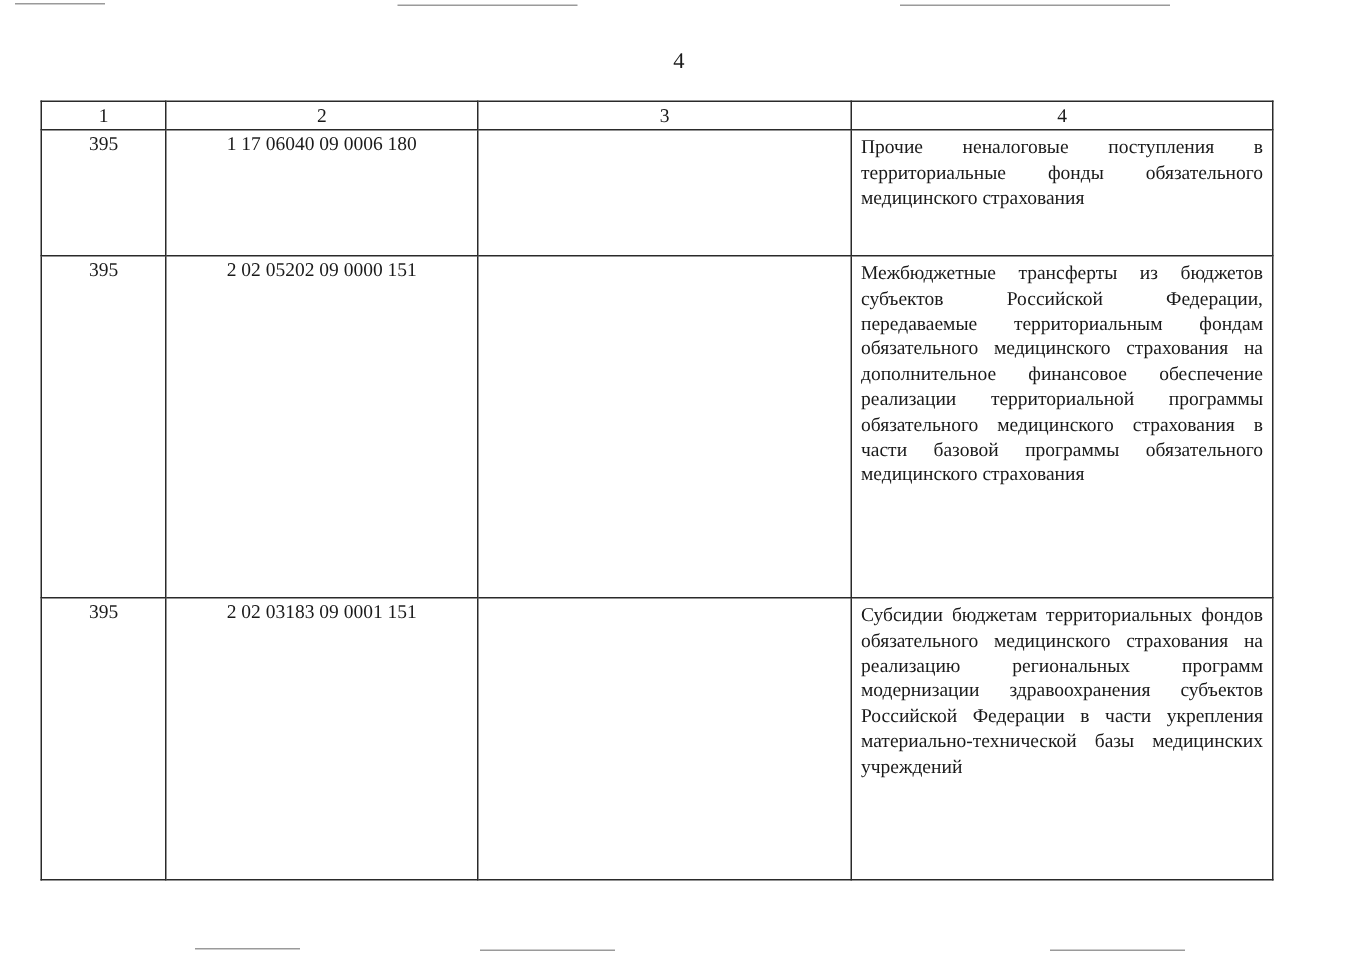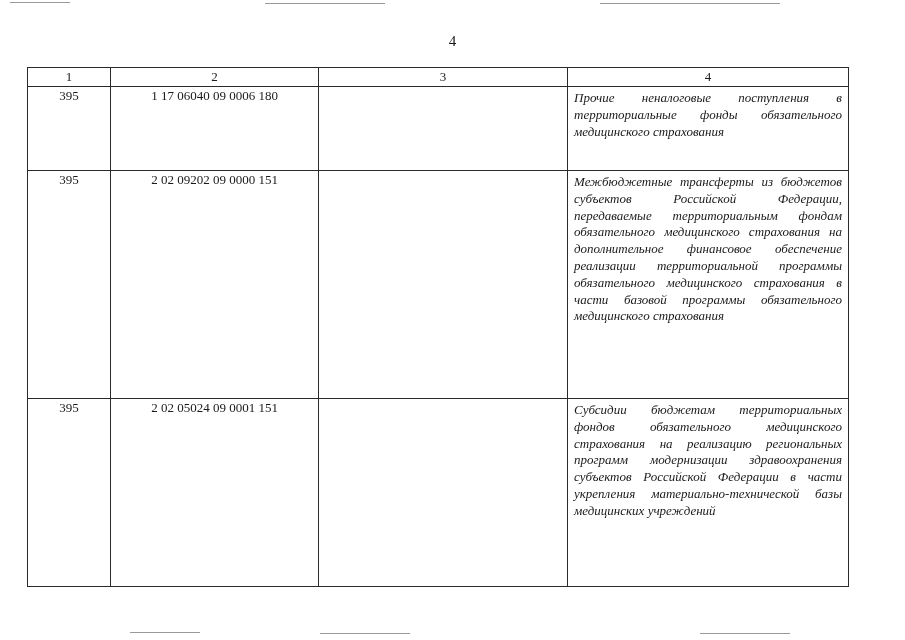--- a/index.html
+++ b/index.html
@@ -7,21 +7,21 @@
          font-family:"Liberation Serif", serif; color:#1a1a1a; }
   .page-num { position:absolute; left:0; width:905px; top:33px; text-align:center; font-size:15px; }
   table { position:absolute; left:27px; top:67px; border-collapse:collapse; table-layout:fixed; }
   td, th { border:1px solid #2a2a2a; vertical-align:top; font-size:13px; line-height:16.8px; font-weight:normal; padding:0; }
   th { text-align:center; height:18px; line-height:18px; }
   .c1 { width:82px; text-align:center; }
   .c2 { width:207px; text-align:center; }
   .c3 { width:248px; }
   .c4 { width:281px; text-align:justify; padding:0 6px 0 6px; box-sizing:border-box; }
   td.c1, td.c2 { padding-top:1px; }
-  td.c4 { padding-top:3px;font-style:italic; }
+  td.c4 { padding-top:3px; }
   .r1 td { height:82px; }
   .r2 td { height:226px; }
   .r3 td { height:186px; }
   .scan { position:absolute; background:#9a9a9a; height:1px; }
 </style>
 </head>
 <body>
 
 <div class="scan" style="left:10px;top:2px;width:60px;"></div>
 <div class="scan" style="left:265px;top:3px;width:120px;"></div>
@@ -40,27 +40,27 @@
   </thead>
   <tbody>
     <tr class="r1">
       <td class="c1">395</td>
       <td class="c2">1 17 06040 09 0006 180</td>
       <td class="c3"></td>
       <td class="c4">Прочие неналоговые поступления в территориальные фонды обязательного медицинского страхования</td>
     </tr>
     <tr class="r2">
       <td class="c1">395</td>
-      <td class="c2">2 02 09202 09 0000 151</td>
+      <td class="c2">2 02 05202 09 0000 151</td>
       <td class="c3"></td>
       <td class="c4">Межбюджетные трансферты из бюджетов субъектов Российской Федерации, передаваемые территориальным фондам обязательного медицинского страхования на дополнительное финансовое обеспечение реализации территориальной программы обязательного медицинского страхования в части базовой программы обязательного медицинского страхования</td>
     </tr>
     <tr class="r3">
       <td class="c1">395</td>
-      <td class="c2">2 02 05024 09 0001 151</td>
+      <td class="c2">2 02 03183 09 0001 151</td>
       <td class="c3"></td>
       <td class="c4">Субсидии бюджетам территориальных фондов обязательного медицинского страхования на реализацию региональных программ модернизации здравоохранения субъектов Российской Федерации в части укрепления материально-технической базы медицинских учреждений</td>
     </tr>
   </tbody>
 </table>
 
 <div class="scan" style="left:130px;top:632px;width:70px;"></div>
 <div class="scan" style="left:320px;top:633px;width:90px;"></div>
 <div class="scan" style="left:700px;top:633px;width:90px;"></div>
 

